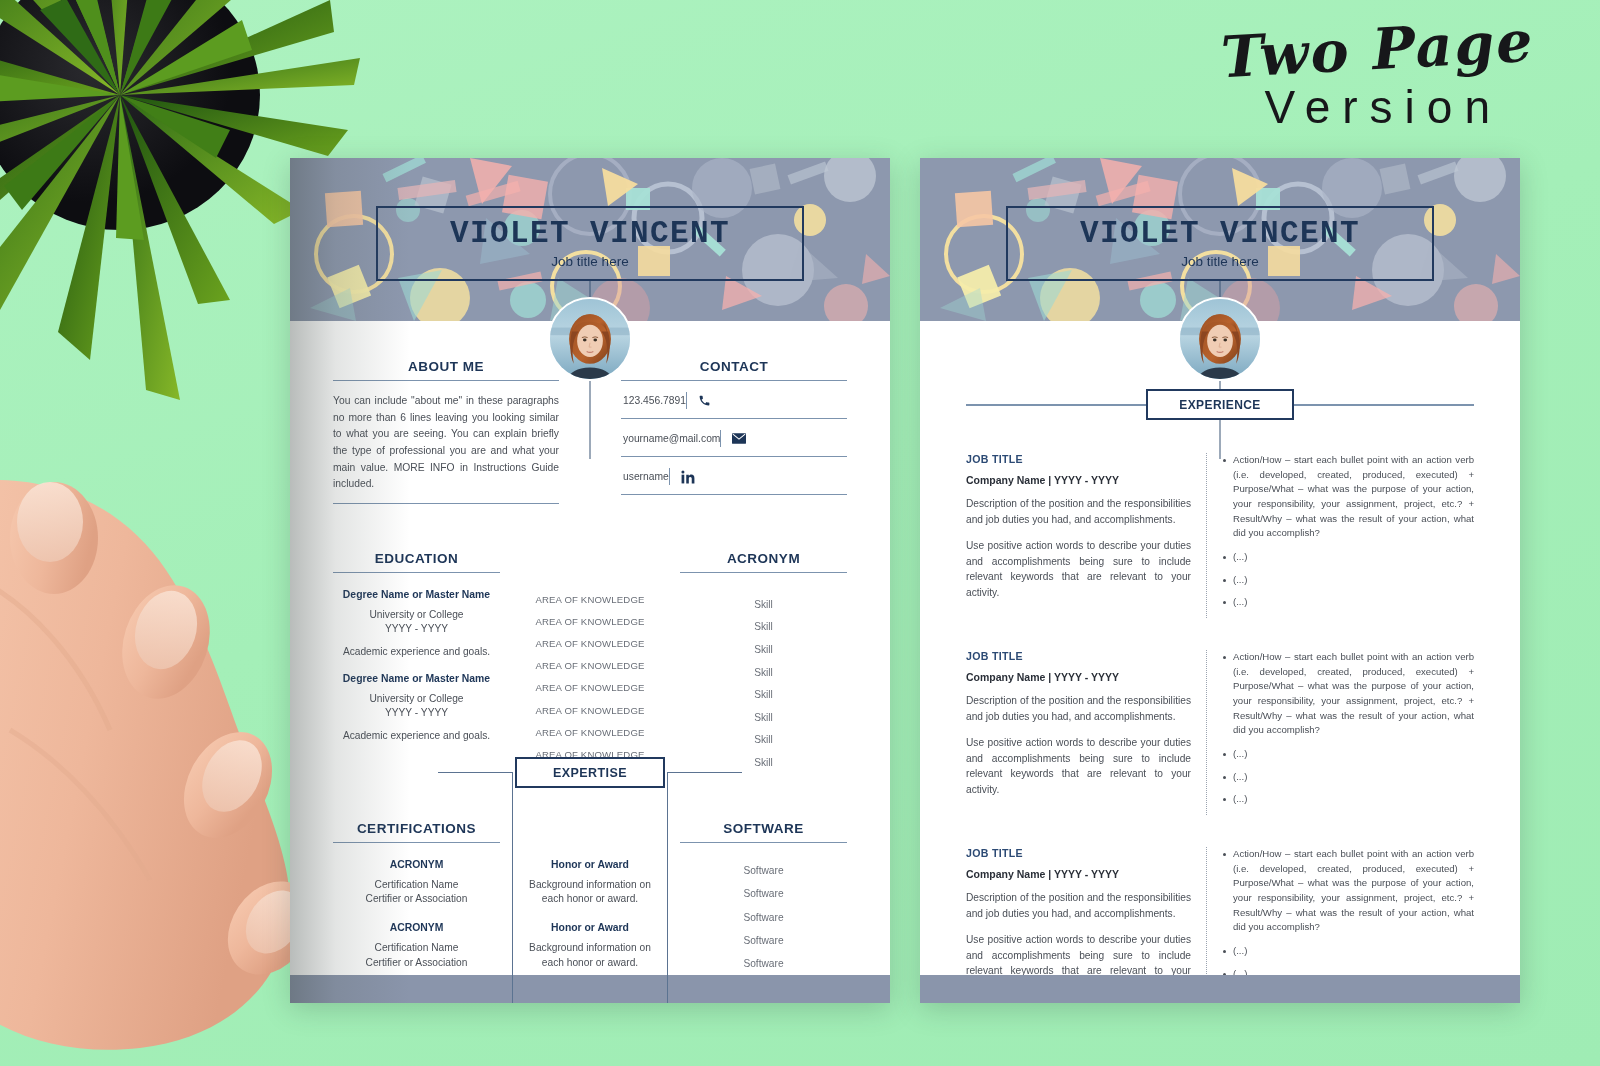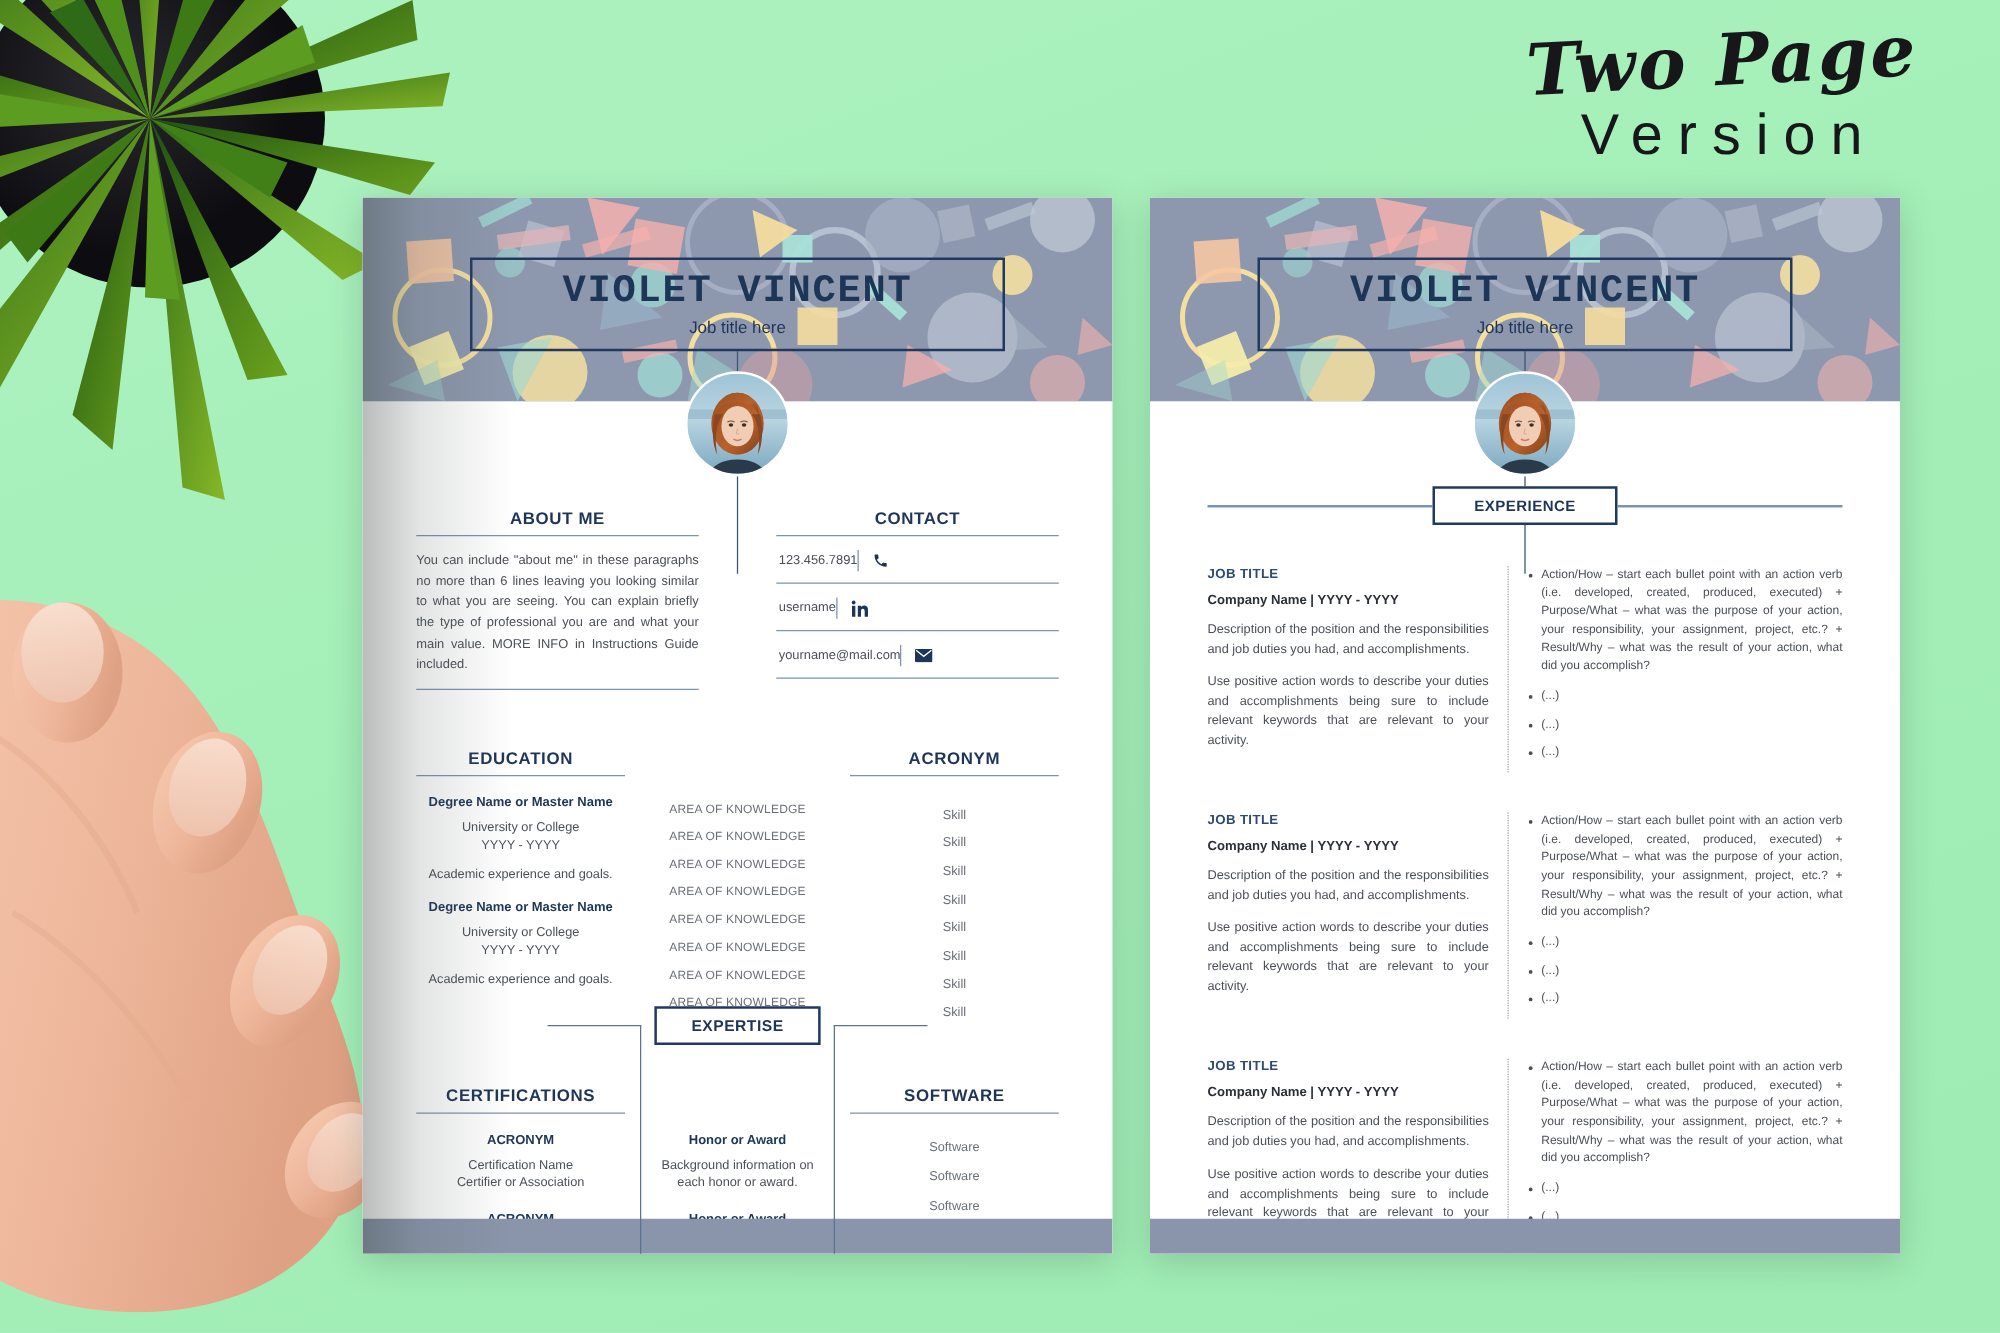--- a/index.html
+++ b/index.html
@@ -128,21 +128,21 @@
   }
   .stem-a { top: 123px; height: 18px; }
   .stem-b { top: 223px; height: 78px; }
 
   
   .body1 { position: relative; padding: 0 43px; }
 
   .two-col {
     display: flex;
     gap: 0;
-    margin-top: 86px;
+    margin-top: 38px;
   }
   .col-about { width: 226px; }
   .col-gap { width: 62px; }
   .col-contact { width: 226px; }
 
   .sec-head {
     font-size: 13.5px;
     font-weight: 700;
     color: #1d3557;
     letter-spacing: 0.5px;
@@ -182,21 +182,21 @@
     align-items: center;
     height: 17px;
   }
   .contact-ico svg { display: block; }
 
   
   .badge {
     position: absolute;
     left: 50%;
     transform: translateX(-50%);
-    width: 133px;
+    width: 150px;
     height: 31px;
     border: 2px solid #21395e;
     background: #ffffff;
     display: flex;
     align-items: center;
     justify-content: center;
     z-index: 15;
   }
   .badge span {
     font-size: 12.5px;
@@ -623,36 +623,36 @@
           <div class="contact-row">
             <span class="contact-val">123.456.7891</span>
             <span class="contact-ico">
               <svg width="13" height="13" viewBox="0 0 24 24" fill="#1d3557">
                 <path d="M6.6 10.8c1.4 2.8 3.8 5.1 6.6 6.6l2.2-2.2c.3-.3.7-.4 1-.2 1.2.4 2.4.6 3.6.6.6 0 1 .4 1 1V20c0 .6-.4 1-1 1C10.6 21 3 13.4 3 4c0-.6.4-1 1-1h3.5c.6 0 1 .4 1 1 0 1.3.2 2.5.6 3.6.1.3 0 .7-.2 1l-2.3 2.2z"></path>
               </svg>
             </span>
           </div>
 
           <div class="contact-row">
+            <span class="contact-val">yourname@mail.com</span>
+            <span class="contact-ico">
+              <svg width="14" height="11" viewBox="0 0 24 18" fill="#1d3557">
+                <rect x="0" y="0" width="24" height="18" rx="1.5"></rect>
+                <path d="M1.5 1.5 L12 10 L22.5 1.5" stroke="#ffffff" stroke-width="1.8" fill="none"></path>
+              </svg>
+            </span>
+          </div>
+
+          <div class="contact-row">
             <span class="contact-val">username</span>
             <span class="contact-ico">
               <svg width="14" height="14" viewBox="0 0 24 24" fill="#1d3557">
                 <rect x="1" y="8" width="4.6" height="15"></rect>
                 <circle cx="3.3" cy="3.4" r="2.6"></circle>
                 <path d="M9 8h4.4v2.1c.7-1.2 2.2-2.4 4.3-2.4 3.6 0 5.3 2.2 5.3 6.3V23h-4.6v-7.8c0-2.1-.8-3.3-2.5-3.3-1.6 0-2.5 1.1-2.5 3.3V23H9V8z"></path>
-              </svg>
-            </span>
-          </div>
-
-          <div class="contact-row">
-            <span class="contact-val">yourname@mail.com</span>
-            <span class="contact-ico">
-              <svg width="14" height="11" viewBox="0 0 24 18" fill="#1d3557">
-                <rect x="0" y="0" width="24" height="18" rx="1.5"></rect>
-                <path d="M1.5 1.5 L12 10 L22.5 1.5" stroke="#ffffff" stroke-width="1.8" fill="none"></path>
               </svg>
             </span>
           </div>
         </div>
       </div>
 
       <div class="badge badge-expertise">
         <span>EXPERTISE</span>
       </div>
       <div class="arm arm-exp-l"></div>

